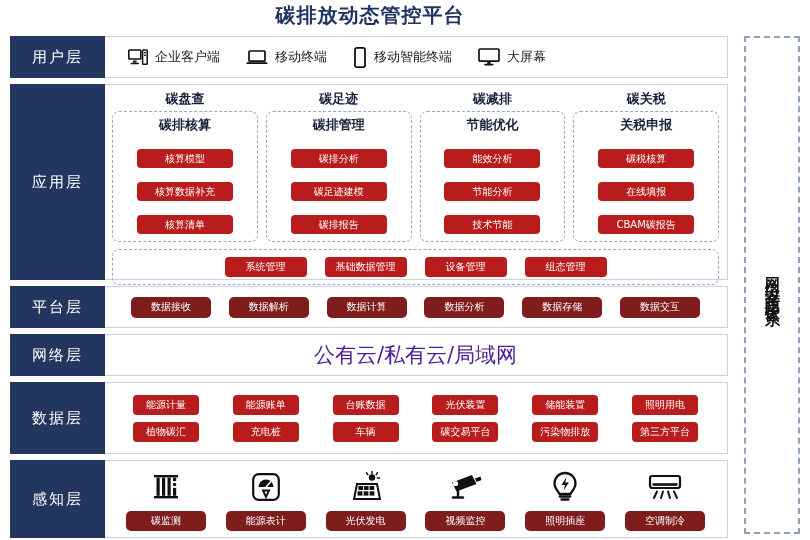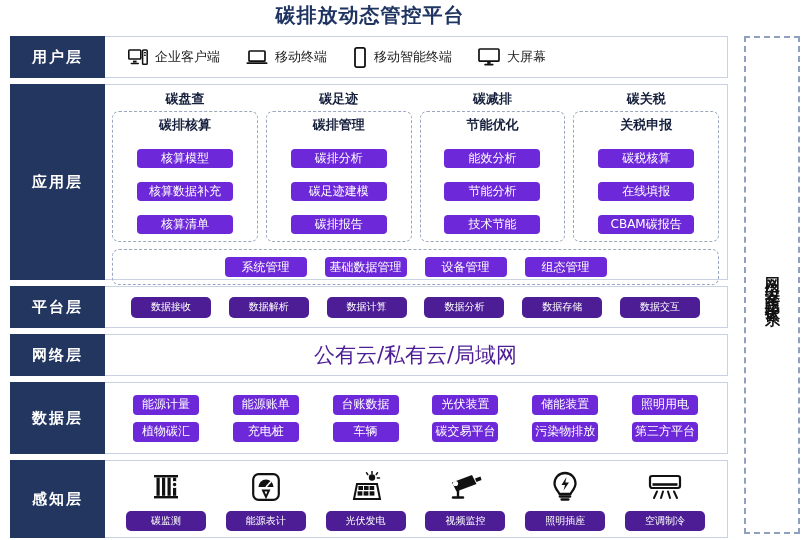--- a/index.html
+++ b/index.html
@@ -28,21 +28,21 @@
 
   .layer {
     display: flex;
     border: 1px solid #c9d2e3;
     background: #ffffff;
   }
   .layer-label {
     flex: 0 0 95px;
     background: #23365f;
     color: #ffffff;
-    font-size: 15px; font-weight: bold;
+    font-size: 15px; font-weight: normal;
     display: flex; align-items: center; justify-content: center;
     letter-spacing: 2px;
     border: 1px solid #23365f;
     margin: -1px;
   }
   .layer-body {
     flex: 1 1 auto;
     display: flex; align-items: center;
     padding: 6px 10px;
   }
@@ -68,40 +68,40 @@
   }
   .app-box {
     width: 100%;
     border: 1px dashed #9aa7bf; border-radius: 7px;
     padding: 4px 6px 7px;
     display: flex; flex-direction: column; align-items: center; gap: 14px;
   }
   .app-box-title { font-size: 13px; font-weight: bold; color: #16203c; margin-bottom: 1px; }
   .pill-navy {
     width: 96px; height: 19px;
-    background: #6d28d9; color: #ffffff;
+    background: #b91c1c; color: #ffffff;
     border-radius: 4px;
-    font-size: 12px;
+    font-size: 10px;
     display: flex; align-items: center; justify-content: center;
     white-space: nowrap;
   }
   .mgmt-box {
     margin-top: 7px;
     border: 1px dashed #9aa7bf; border-radius: 7px;
     padding: 7px 6px;
     display: flex; justify-content: center; align-items: center; gap: 18px;
   }
   .mgmt-box .pill-navy { width: 82px; height: 20px; }
 
   
   .plat-layer { height: 42px; }
   .plat-items { display: flex; width: 100%; justify-content: space-around; align-items: center; padding: 0 8px; }
   .pill-yellow {
     width: 80px; height: 21px;
-    background: #4c1d95; color: #ffffff;
+    background: #7f1d1d; color: #ffffff;
     border-radius: 5px;
     font-size: 10px;
     display: flex; align-items: center; justify-content: center;
     white-space: nowrap;
   }
 
   
   .net-layer { height: 42px; }
   .net-body { justify-content: center; }
   .net-text { font-size: 21px; color: #4c1d95; }

